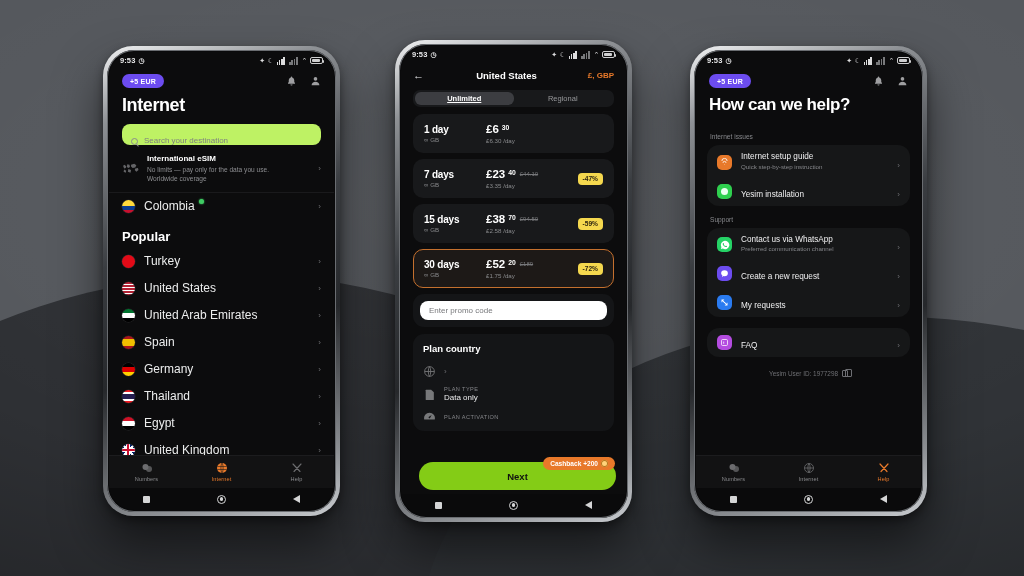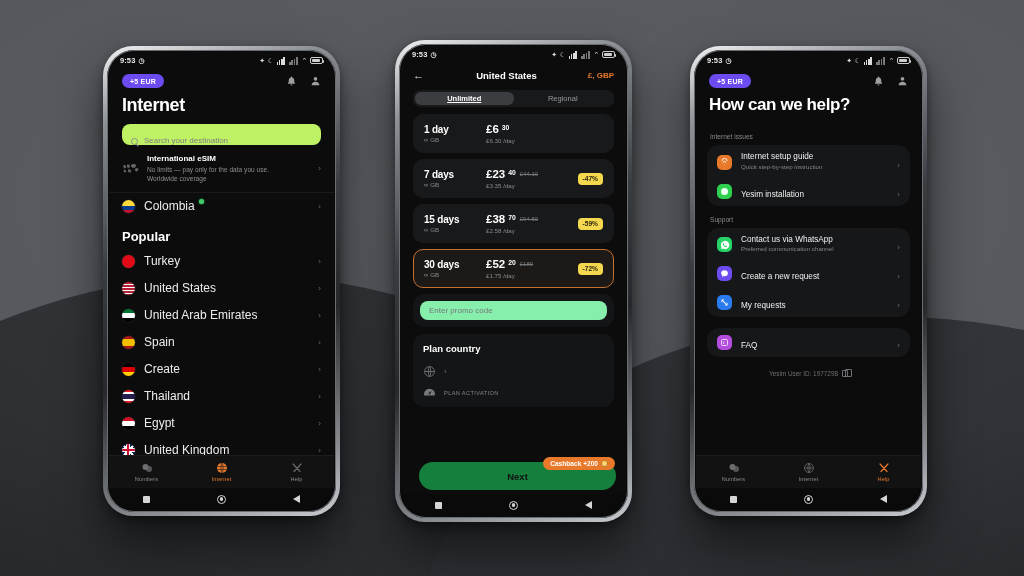--- a/index.html
+++ b/index.html
@@ -163,41 +163,41 @@
   .p-day { font-size:6.2px; color:#8a8b8e; margin-top:2px; }
   .badge-off {
     background:#f5d84e; color:#2c2410; font-size:6.6px; font-weight:700;
     padding:2.5px 5px; border-radius:4px; flex:none;
   }
 
   .promo {
     margin:3px 12px 0 12px; background:#141517; border-radius:11px; padding:7px;
   }
   .promo-in {
-    height:19px; background:#86efac; border-radius:8px; display:flex; align-items:center;
+    height:19px; background:#ffffff; border-radius:8px; display:flex; align-items:center;
     padding:0 9px; font-size:8px; color:#77787b;
   }
   .pdet { margin:7px 12px 0 12px; background:#141517; border-radius:11px; padding:9px 10px 4px 10px; }
   .pdet h4 { font-size:9.5px; font-weight:700; margin-bottom:7px; }
   .pdrow { display:flex; align-items:center; gap:8px; padding:4px 0; }
   .pdico { width:13px; height:13px; flex:none; opacity:.6; }
   .pdtxt { flex:1; }
   .pdlabel { font-size:5.6px; color:#85868a; letter-spacing:.4px; }
   .pdval { font-size:8px; color:#ececed; margin-top:1px; }
 
   .cashback {
     position:absolute; right:11px; bottom:46px; z-index:6;
     background:#e8792a; color:#fff; font-size:6.6px; font-weight:700;
     padding:3px 7px; border-radius:9px; display:flex; align-items:center; gap:3px;
   }
   .cb-coin { width:7px;height:7px;border-radius:50%;background:#ffd37a;display:inline-block;
              box-shadow: inset 0 0 0 1px #b7761e; }
   .nextbtn {
     position:absolute; left:18px; right:10px; bottom:26px; height:28px; z-index:5;
-    background:#15803d; color:#111; border-radius:14px;
+    background:#84cc16; color:#111; border-radius:14px;
     display:flex; align-items:center; justify-content:center;
     font-size:9.5px; font-weight:700;
   }
 
   
   .grp-label { font-size:6.6px; color:#87888c; padding:10px 14px 5px 14px; }
   .card { margin:0 11px; background:#161718; border-radius:12px; overflow:hidden; }
   .hrow { display:flex; align-items:flex-end; gap:9px; padding:7px 10px; }
   .hico { width:15px; height:15px; border-radius:5px; flex:none; display:flex; align-items:center; justify-content:center; }
   .htxt { flex:1; }
@@ -309,21 +309,21 @@
         <span class="cname">United Arab Emirates</span>
         <span class="chev">›</span>
       </div>
       <div class="crow">
         <span class="flag" style="background:linear-gradient(#aa151b 0 25%,#f1bf00 25% 75%,#aa151b 75%);"></span>
         <span class="cname">Spain</span>
         <span class="chev">›</span>
       </div>
       <div class="crow">
         <span class="flag" style="background:linear-gradient(#000 0 33%,#dd0000 33% 66%,#ffce00 66%);"></span>
-        <span class="cname">Create</span>
+        <span class="cname">Germany</span>
         <span class="chev">›</span>
       </div>
       <div class="crow">
         <span class="flag" style="background:linear-gradient(#ed1c24 0 18%,#fff 18% 32%,#241d4f 32% 68%,#fff 68% 82%,#ed1c24 82%);"></span>
         <span class="cname">Thailand</span>
         <span class="chev">›</span>
       </div>
       <div class="crow">
         <span class="flag" style="background:linear-gradient(#ce1126 0 33%,#fff 33% 66%,#000 66%);"></span>
         <span class="cname">Egypt</span>
@@ -493,20 +493,29 @@
         <h4>Plan country</h4>
         <div class="pdrow">
           <svg class="pdico" viewBox="0 0 24 24" fill="none" stroke="#b9babc" stroke-width="1.6">
                 <circle cx="12" cy="12" r="9"></circle>
                 <path d="M3 12h18M12 3c3 3 3 15 0 18M12 3c-3 3-3 15 0 18"></path>
               </svg>
           <span class="chev">›</span>
         </div>
         <div class="pdrow">
           <svg class="pdico" viewBox="0 0 24 24" fill="#b9babc">
+                <path d="M6 3h9l5 5v13a1 1 0 01-1 1H6a1 1 0 01-1-1V4a1 1 0 011-1z"></path>
+              </svg>
+          <div class="pdtxt">
+            <div class="pdlabel">PLAN TYPE</div>
+            <div class="pdval">Data only</div>
+          </div>
+        </div>
+        <div class="pdrow">
+          <svg class="pdico" viewBox="0 0 24 24" fill="#b9babc">
                 <path d="M12 5a10 10 0 00-9.7 12.5h19.4A10 10 0 0012 5zm1 9.8a1.6 1.6 0 11-2-2.5l5-3.3z"></path>
               </svg>
           <div class="pdtxt">
             <div class="pdlabel">PLAN ACTIVATION</div>
           </div>
         </div>
       </div>
 
       <div class="cashback">
         <span>Cashback +200</span>

